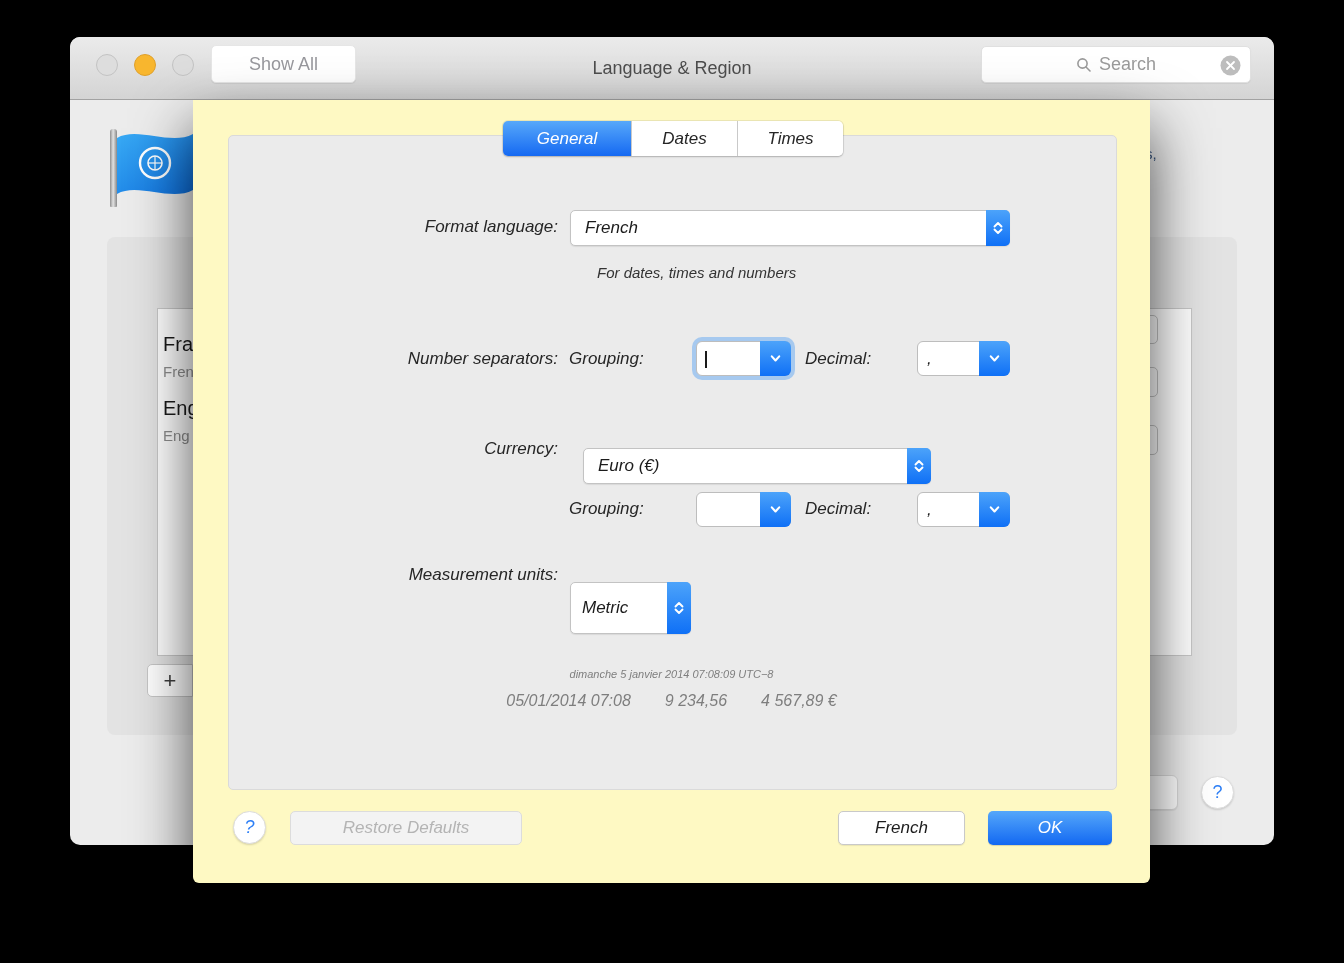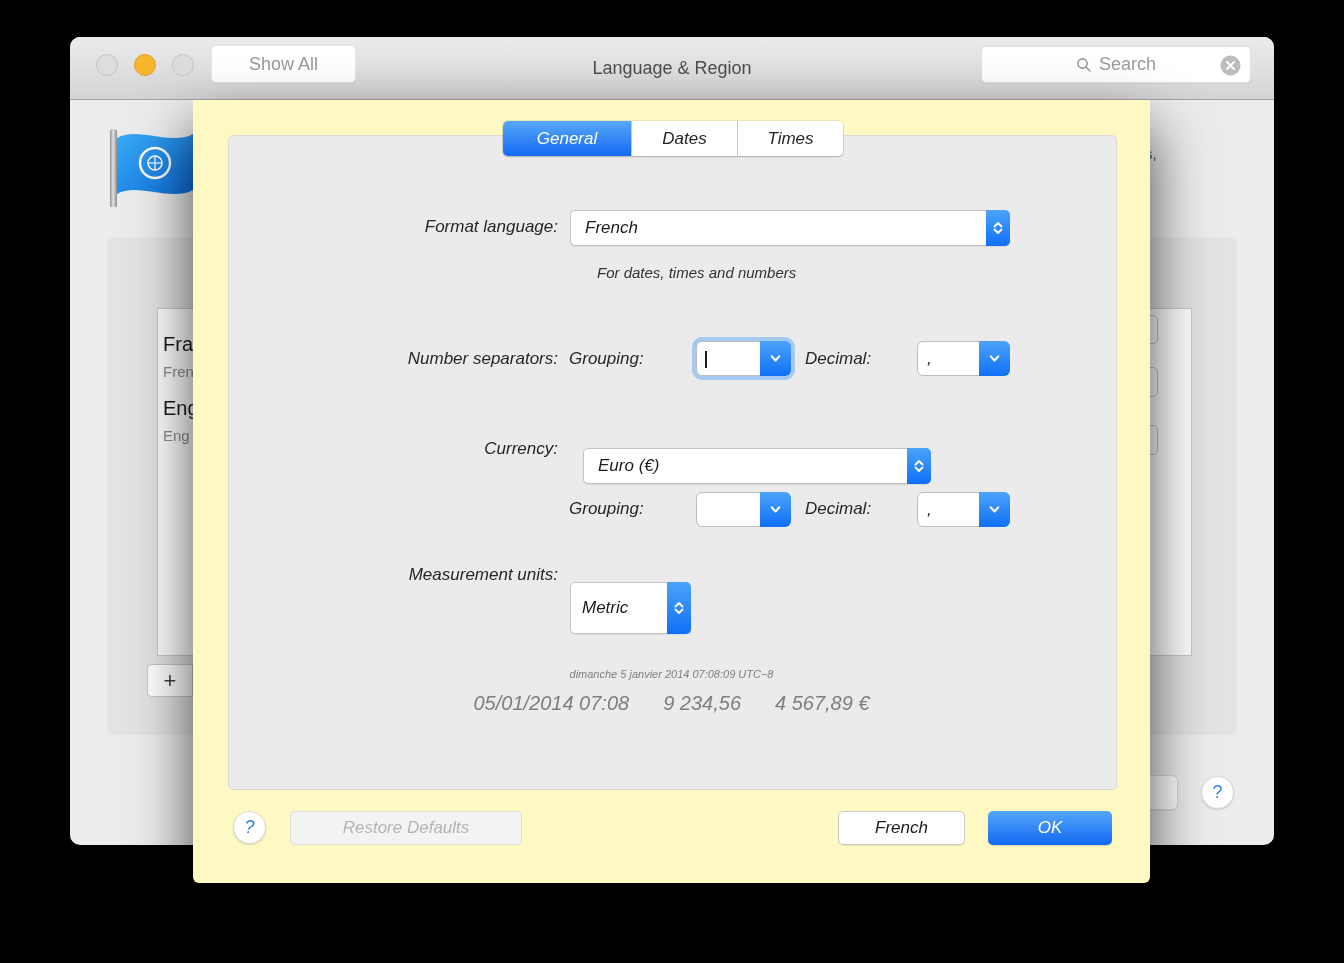--- a/index.html
+++ b/index.html
@@ -92,21 +92,21 @@
   .combo { position:absolute; width:95px; height:35px; background:#FFF;
     border:1px solid #BDBDBD; border-radius:6px; }
   .combo.focused { box-shadow:0 0 0 4px #A6C9EF; }
   .combo .val { position:absolute; left:9px; top:0; bottom:0; display:flex;
     align-items:center; font-size:17px; color:#1C1C1C; }
   .caret { position:absolute; left:8px; top:9px; width:2px; height:17px; background:#1A1A1A; }
 
   .preview1 { position:absolute; left:0; top:568px; width:100%; text-align:center;
     font-size:11px; color:#7E7E7E; }
   .preview2 { position:absolute; left:0; top:592px; width:100%;
-    display:flex; justify-content:center; gap:34px; font-size:20px; color:#7E7E7E; }
+    display:flex; justify-content:center; gap:34px; font-size:16px; color:#7E7E7E; }
 
   .sheet-help { position:absolute; left:40px; top:711px; }
   .btn { position:absolute; height:34px; border-radius:5px; font-size:17px;
     display:flex; align-items:center; justify-content:center;text-align:center; }
   .restore { left:97px; top:711px; width:232px; background:#F3F3F3;
     border:1px solid #DCDCDC; color:#B4B4B4; }
   .cancel { left:645px; top:711px; width:127px; background:#FFF;
     border:1px solid #C9C9C9; box-shadow:0 1px 1px rgba(0,0,0,.08); color:#1D1D1D; }
   .ok { left:795px; top:711px; width:124px;
     background:linear-gradient(#55A7FA,#1268F2); color:#FFF;

